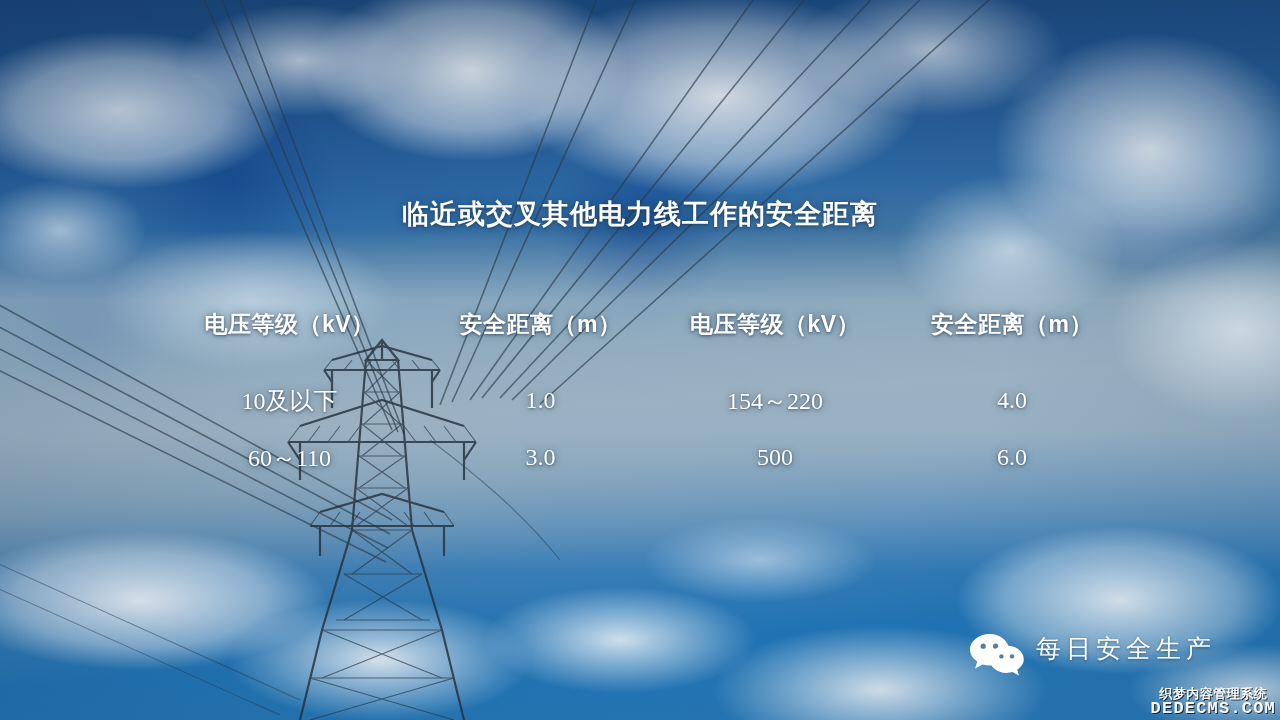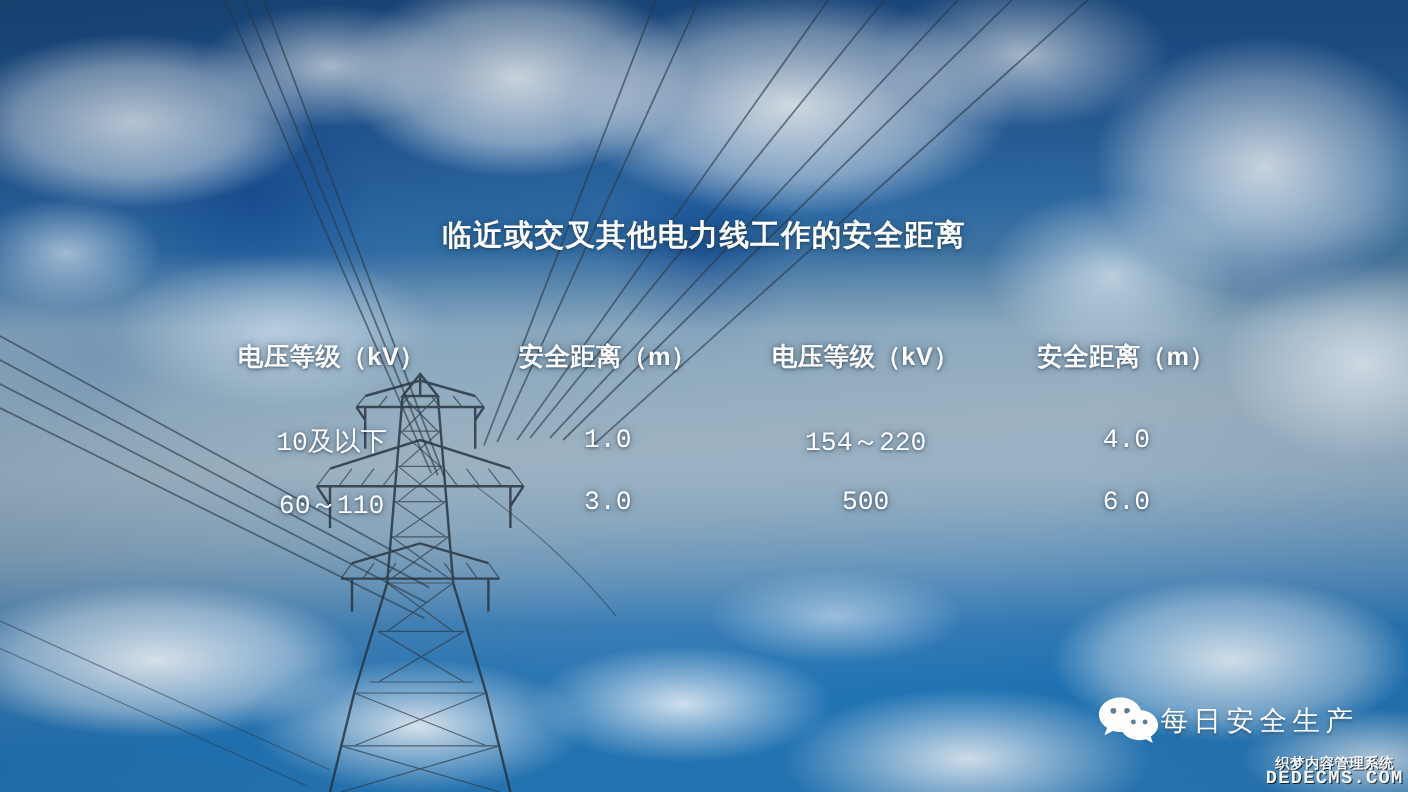--- a/index.html
+++ b/index.html
@@ -119,21 +119,21 @@
     font-weight: bold;
     color: #ffffff;
     letter-spacing: 1px;
     text-shadow: 0 1px 3px rgba(20,40,60,.55), 0 0 10px rgba(20,40,60,.35);
     white-space: nowrap;
   }
 
   
   #data-table {
     position: absolute;
-    left: 164px;
+    left: 152px;
     top: 276px;
     width: 976px;
     border-collapse: collapse;
     table-layout: fixed;
   }
   #data-table td, #data-table th {
     padding: 0;
     margin: 0;
     color: #ffffff;
     text-align: center;
@@ -152,34 +152,34 @@
     letter-spacing: .5px;
     text-shadow: 0 1px 3px rgba(20,40,60,.6), 0 0 8px rgba(20,40,60,.4);
     border-top: 1.6px solid rgba(255,255,255,.92);
     border-bottom: 1.6px solid rgba(255,255,255,.92);
   }
   .hdr-row th + th { border-left: 1.6px solid rgba(255,255,255,.78); }
 
   .body-row td {
     height: 57px;
     font-size: 24px;
-    font-family: Liberation Mono, monospace;
+    font-family: Liberation Serif, serif;
     font-weight: normal;
     text-shadow: 0 1px 3px rgba(20,40,60,.6), 0 0 8px rgba(20,40,60,.4);
     border-bottom: 1.4px solid rgba(255,255,255,.88);
   }
   .body-row td + td { border-left: 1.6px solid rgba(255,255,255,.78); }
 
   
   #wechat-brand {
     position: absolute;
-    left: 997px;
+    left: 968px;
     top: 632px;
     display: flex;
-    align-items: center;
+    gap: 10px;
   }
   #wechat-brand .brand-text {
     font-size: 25px;
     color: #ffffff;
     letter-spacing: 5px;
     text-shadow: 0 1px 3px rgba(20,40,60,.5);
     white-space: nowrap;
   }
   #wechat-icon { display: block; }
 

